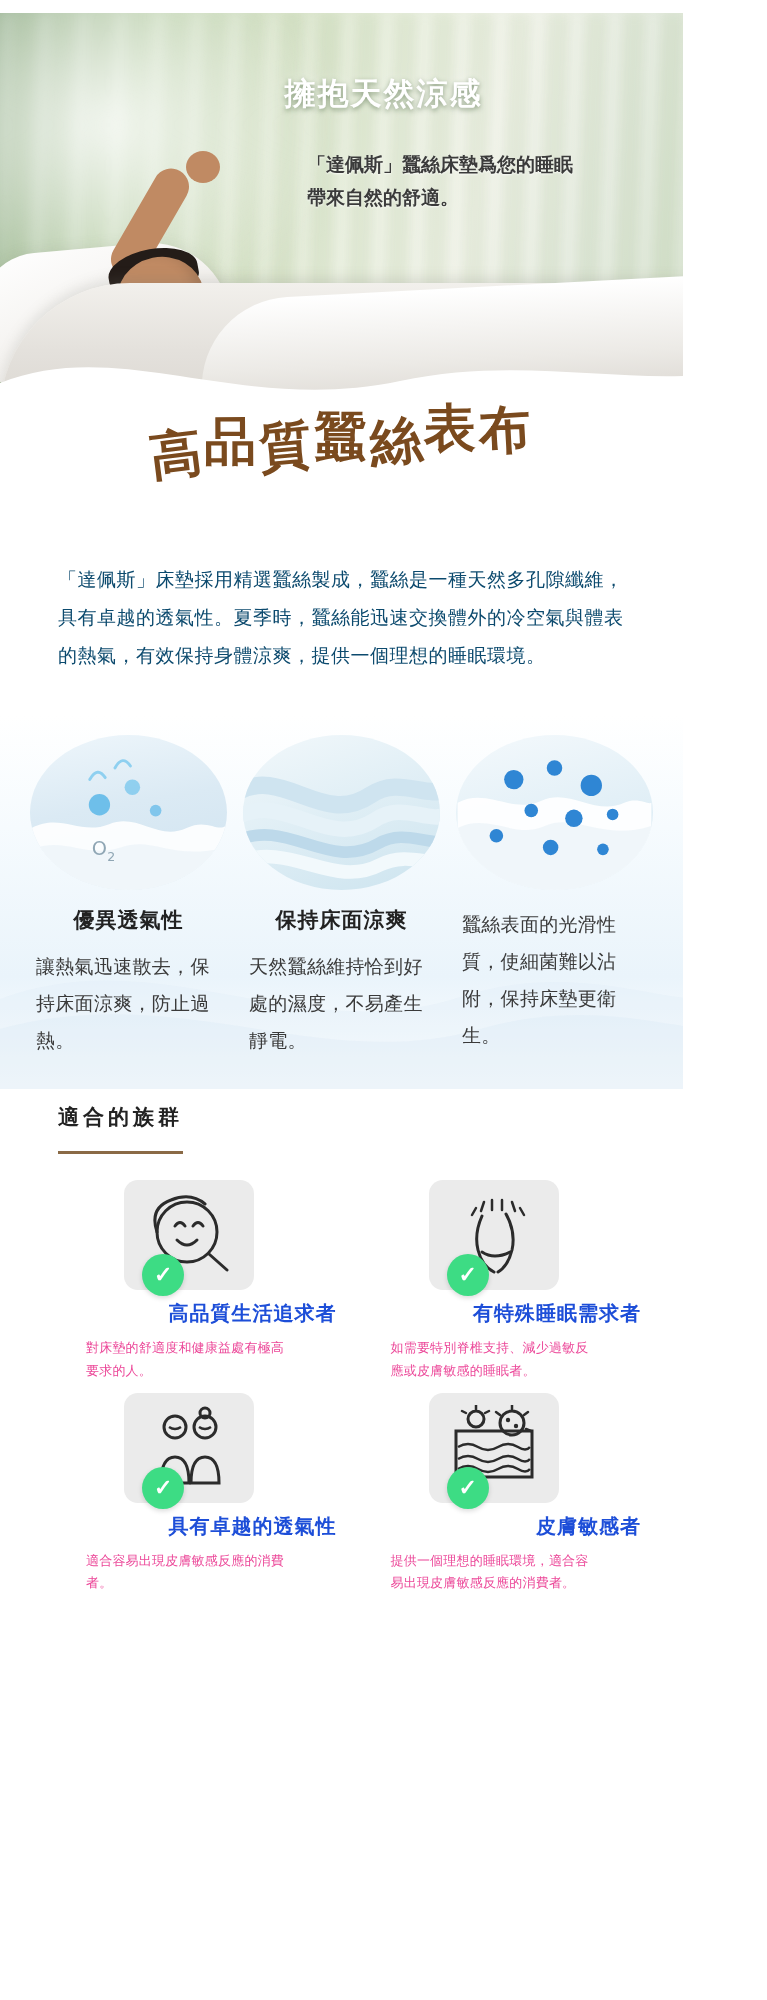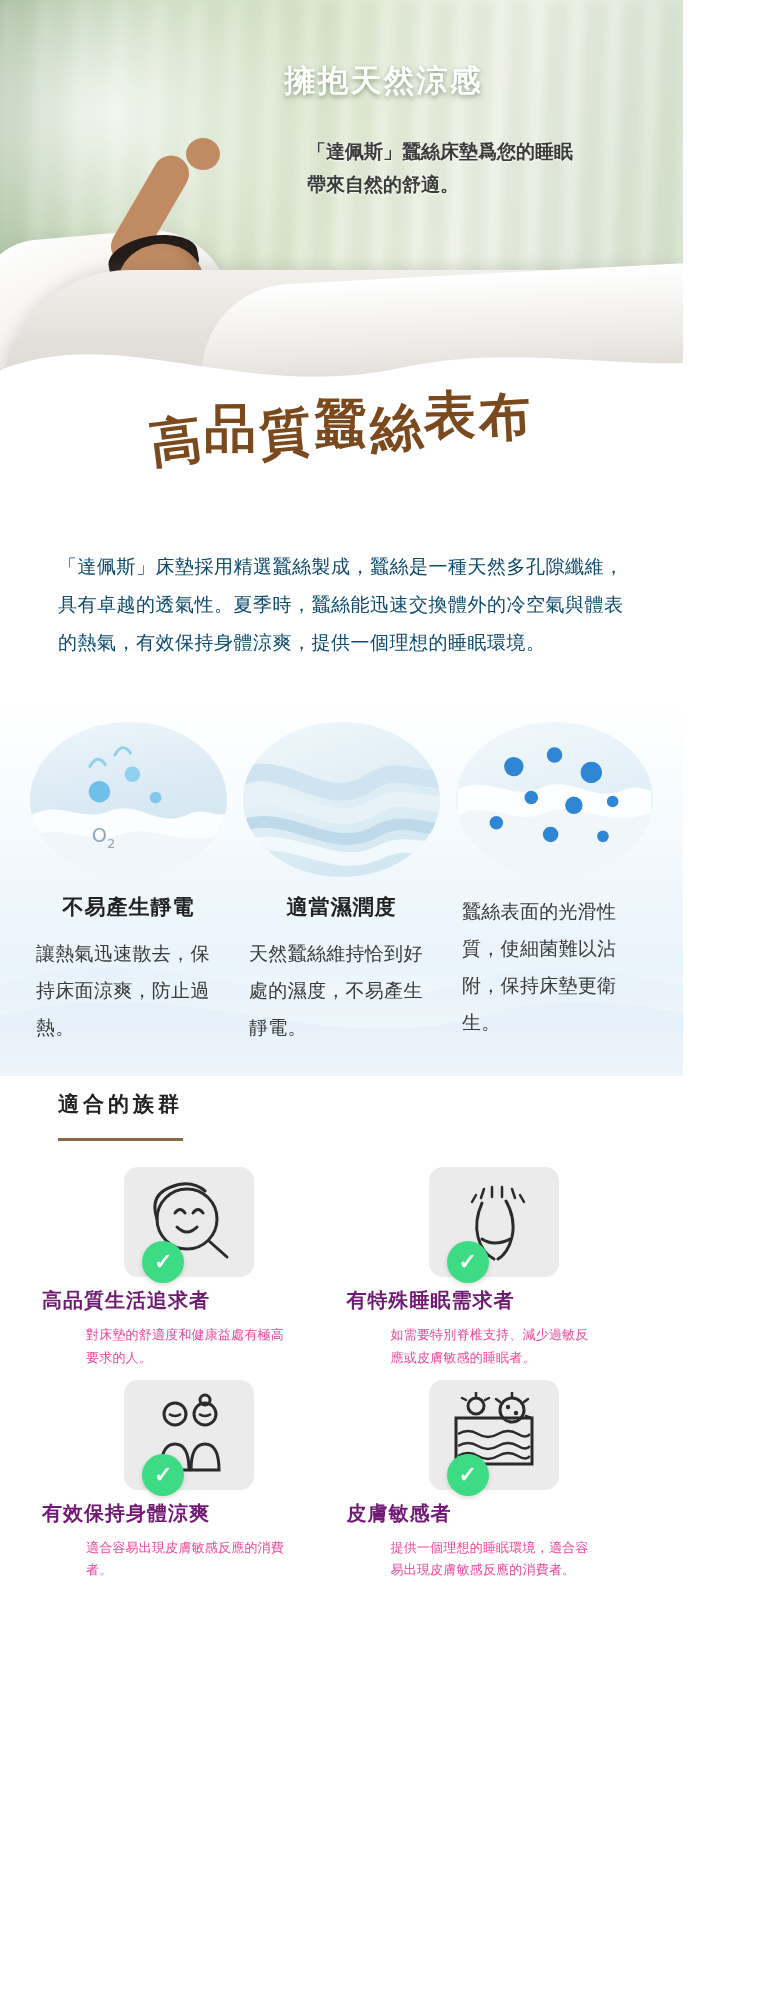--- a/index.html
+++ b/index.html
@@ -3,21 +3,21 @@
 <meta charset="utf-8">
 <style>
   * { box-sizing: border-box; margin: 0; padding: 0; }
   body {
     width: 767px;
     font-family: "Liberation Sans", sans-serif;
     background: #ffffff;
     color: #333;
     -webkit-font-smoothing: antialiased;
   }
-  .page { width: 683px; position: relative; overflow: hidden; }
+  .page { width: 683px; position: relative; overflow: hidden; margin-top: 13px; }
 
   
   .hero {
     position: relative;
     width: 767px;
     height: 420px;
     overflow: hidden;
     background: linear-gradient(105deg, #8aa882 0%, #b9cfa8 18%, #d6e2c6 32%, #e8eedd 46%, #f0f2e8 60%, #e2e9dc 75%, #c9d9bd 100%);
   }
   .hero-blur-stripes {
@@ -186,21 +186,21 @@
   .check {
     position: absolute;
     left: 18px; top: 74px;
     width: 42px; height: 42px; border-radius: 50%;
     background:#3ddc84;
     display:flex; align-items:center; justify-content:center;
     color:#fff; font-size: 22px; font-weight: 700;
     box-shadow: 0 2px 5px rgba(0,0,0,.15);
   }
   .card-title {
-    text-align:left; font-size: 20px; font-weight:700; color:#701a75;
+    text-align:right; font-size: 20px; font-weight:700; color:#1d4ed8;
     margin: 10px 0 10px 0; letter-spacing:1px;
   }
   .card-desc {
     font-size: 13px; line-height:1.75; color:#ec4899;
     padding: 0 44px 0 44px;
     letter-spacing:.2px;
   }
   .card.right .check { left: 18px; }
 </style>
 </head>
@@ -256,34 +256,34 @@
             <path d="M0,118 C34,104 56,128 92,116 C126,104 144,130 200,116 L200,160 L0,160 Z" fill="#eef5fa" opacity=".9"></path>
             <circle cx="70" cy="72" r="11" fill="#5bb7e8" opacity=".85"></circle>
             <circle cx="104" cy="54" r="8" fill="#7cc8ee" opacity=".8"></circle>
             <circle cx="128" cy="78" r="6" fill="#5bb7e8" opacity=".7"></circle>
             <path d="M60,46 q8,-14 16,-2" stroke="#8fd0f0" stroke-width="3" fill="none" stroke-linecap="round"></path>
             <path d="M86,34 q8,-14 16,-2" stroke="#8fd0f0" stroke-width="3" fill="none" stroke-linecap="round"></path>
             <text x="62" y="124" font-family="DejaVu Sans" font-size="20" fill="#8fa6b4">O</text>
             <text x="78" y="130" font-family="DejaVu Sans" font-size="13" fill="#8fa6b4">2</text>
           </svg>
         </div>
-        <div class="feature-title">不易產生靜電</div>
+        <div class="feature-title">優異透氣性</div>
         <div class="feature-desc">讓熱氣迅速散去，保持床面涼爽，防止過熱。</div>
       </div>
 
       <div class="feature">
         <div class="feature-img fi-b">
           <svg viewBox="0 0 200 160" width="100%" height="100%">
             <path d="M-10,60 C40,30 80,96 130,62 C160,42 186,66 210,56" stroke="#cfe4f0" stroke-width="18" fill="none" stroke-linecap="round"></path>
             <path d="M-10,86 C40,56 84,120 134,88 C164,68 188,92 210,82" stroke="#e6f2f8" stroke-width="16" fill="none" stroke-linecap="round"></path>
             <path d="M-10,110 C44,84 86,142 138,112 C166,96 190,116 210,108" stroke="#bdd9ea" stroke-width="12" fill="none" stroke-linecap="round"></path>
             <path d="M-10,132 C48,108 90,160 140,134 C168,120 192,136 210,130" stroke="#f2f9fc" stroke-width="14" fill="none" stroke-linecap="round"></path>
           </svg>
         </div>
-        <div class="feature-title">適當濕潤度</div>
+        <div class="feature-title">保持床面涼爽</div>
         <div class="feature-desc">天然蠶絲維持恰到好處的濕度，不易產生靜電。</div>
       </div>
 
       <div class="feature">
         <div class="feature-img fi-c">
           <svg viewBox="0 0 200 160" width="100%" height="100%">
             <path d="M0,70 C30,54 56,82 86,68 C116,54 142,84 172,70 C186,64 196,72 200,70 L200,160 L0,160 Z" fill="#ffffff" opacity=".92"></path>
             <path d="M0,96 C32,80 60,108 90,94 C122,80 148,110 200,94 L200,160 L0,160 Z" fill="#eef5fa" opacity=".9"></path>
             <g fill="#2f86d4">
               <circle cx="58" cy="46" r="10"></circle>
@@ -358,21 +358,21 @@
             <circle cx="66" cy="22" r="11" fill="none" stroke="#2b2b2b" stroke-width="3"></circle>
             <path d="M52 78 q0 -26 14 -26 q14 0 14 26 Z" fill="none" stroke="#2b2b2b" stroke-width="3"></path>
             <circle cx="66" cy="8" r="5" fill="none" stroke="#2b2b2b" stroke-width="3"></circle>
             <path d="M30 22 q6 4 12 0" stroke="#2b2b2b" stroke-width="2.5" fill="none"></path>
             <path d="M60 22 q6 4 12 0" stroke="#2b2b2b" stroke-width="2.5" fill="none"></path>
           </svg>
           <div class="check">
             <span>✓</span>
           </div>
         </div>
-        <div class="card-title">有效保持身體涼爽</div>
+        <div class="card-title">具有卓越的透氣性</div>
         <div class="card-desc">適合容易出現皮膚敏感反應的消費者。</div>
       </div>
 
       <div class="card right">
         <div class="card-icon">
           <svg width="104" height="86" viewBox="0 0 104 86">
             <rect x="14" y="26" width="76" height="46" fill="none" stroke="#2b2b2b" stroke-width="3"></rect>
             <path d="M16 42 q10 -6 20 0 q10 6 20 0 q10 -6 20 0 q8 5 12 0" stroke="#2b2b2b" stroke-width="2.5" fill="none"></path>
             <path d="M16 54 q10 -6 20 0 q10 6 20 0 q10 -6 20 0 q8 5 12 0" stroke="#2b2b2b" stroke-width="2.5" fill="none"></path>
             <path d="M16 64 q10 -6 20 0 q10 6 20 0 q10 -6 20 0 q8 5 12 0" stroke="#2b2b2b" stroke-width="2.5" fill="none"></path>

